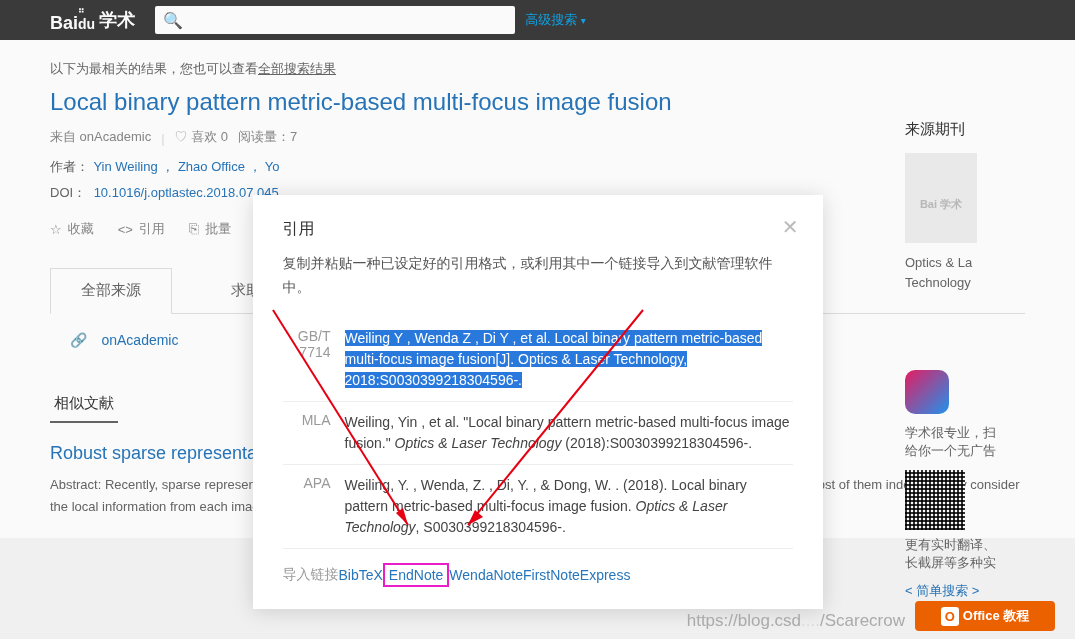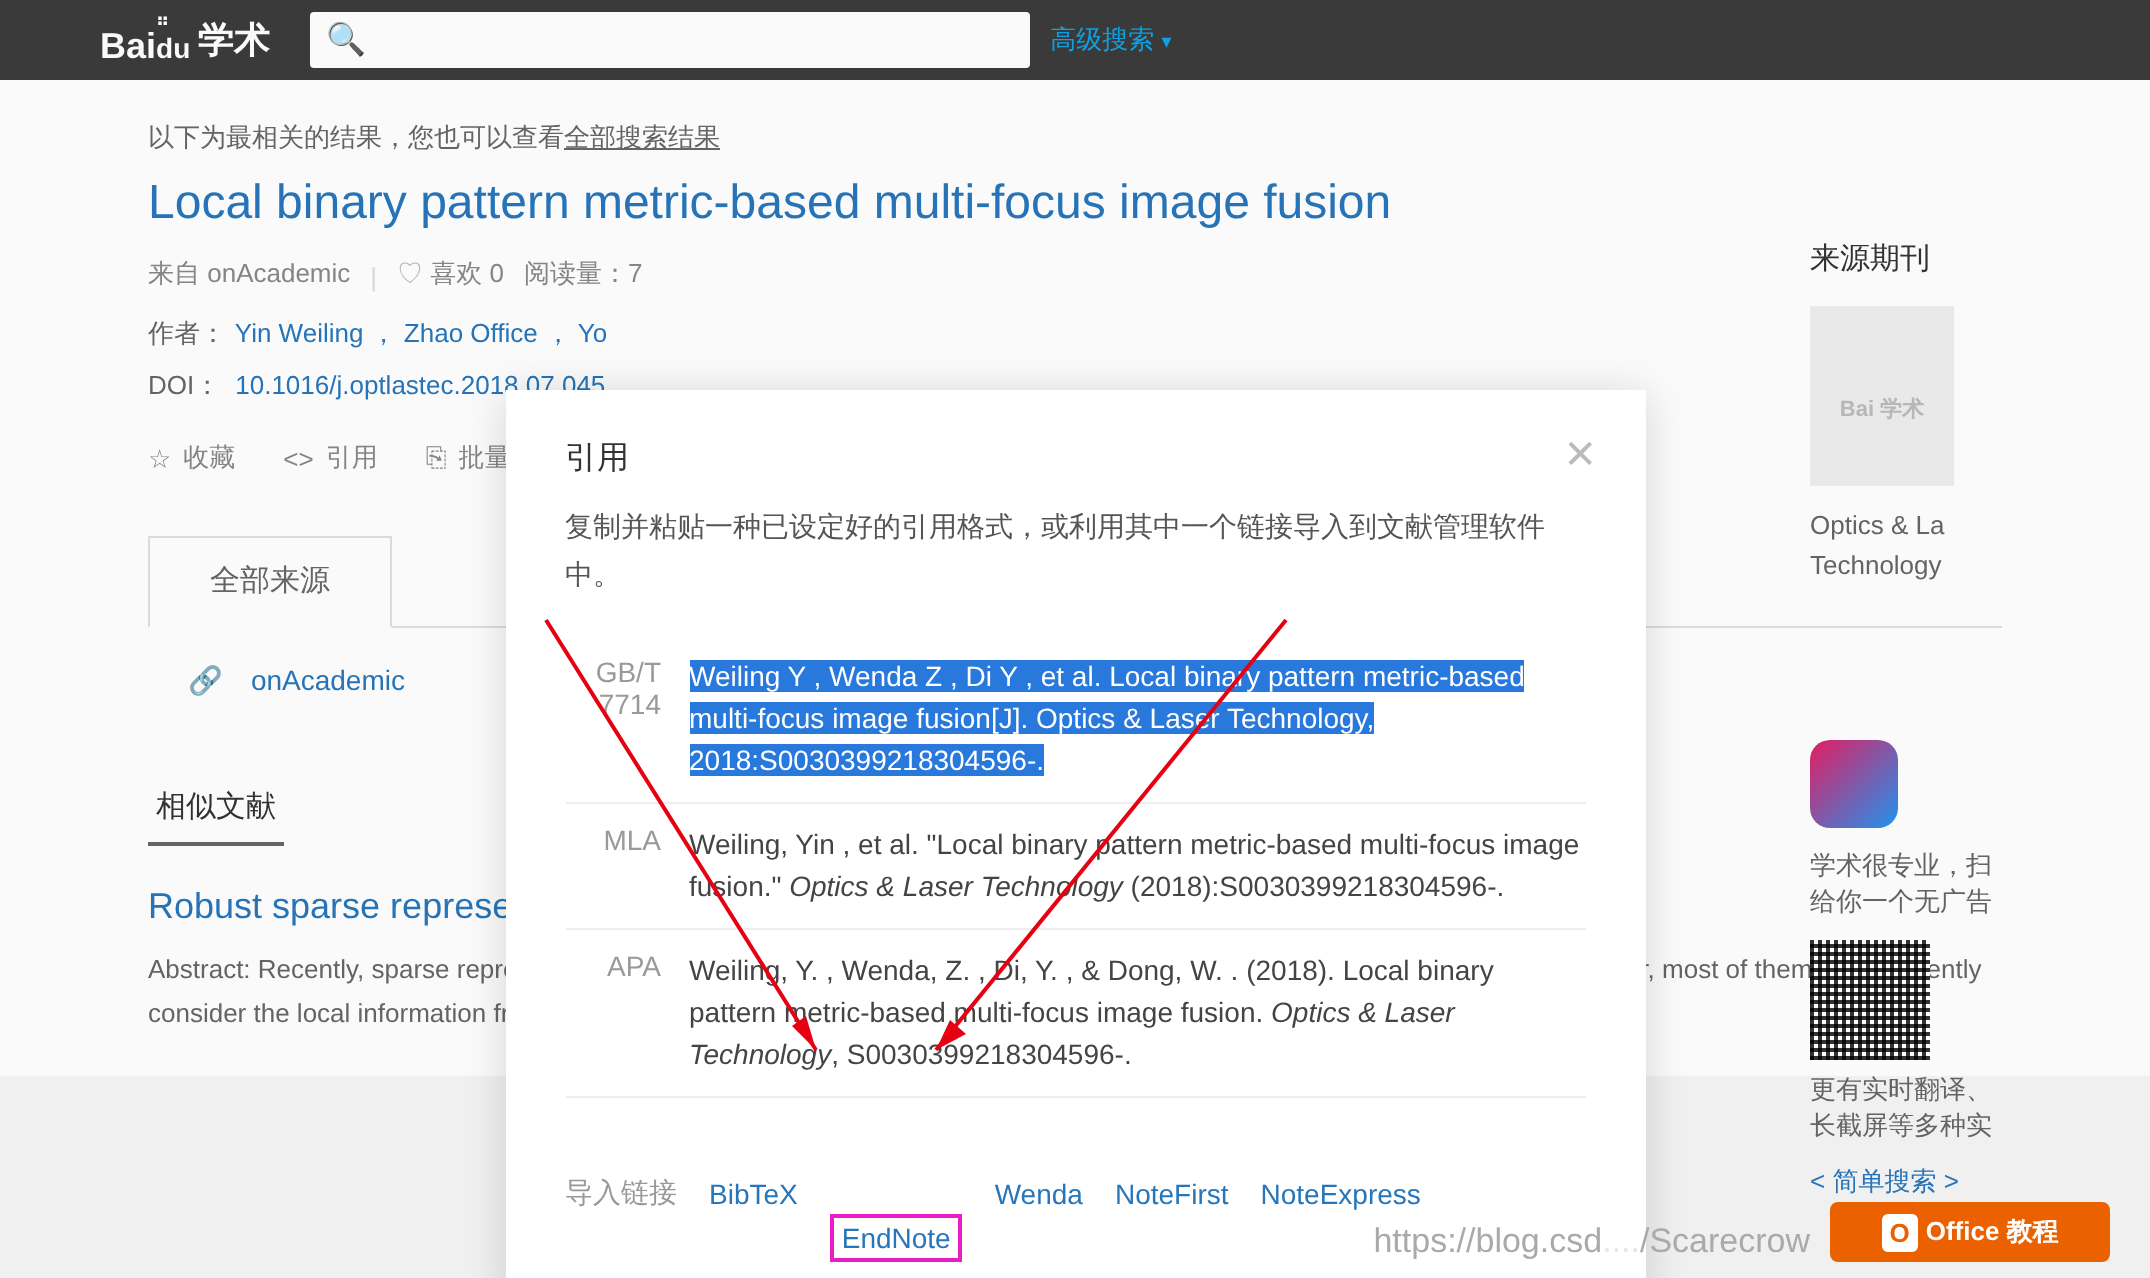--- a/index.html
+++ b/index.html
@@ -7,21 +7,21 @@
     
     .topbar { background: #3c3c3c; height: 40px; display: flex; align-items: center; padding: 0 50px; }
     .logo { color: #fff; font-size: 18px; font-weight: bold; display: flex; align-items: center; margin-right: 20px; }
     .logo-baidu { position: relative; padding-top: 6px; }
     .paw { position: absolute; top: -2px; left: 28px; font-size: 9px; }
     .searchbar { background: #fff; height: 28px; width: 360px; border-radius: 2px; display: flex; align-items: center; padding: 0 8px; }
     .search-icon { color: #999; font-size: 16px; }
     .adv-search { color: #0ea5e9; font-size: 13px; margin-left: 10px; }
     .chev { font-size: 10px; }
     
-    .page { background: #fff; margin: 0; padding: 20px 74px; position: relative; }
+    .page { background: #fff; margin: 0; padding: 20px 50px; position: relative; }
     .result-hint { color: #666; font-size: 13px; margin-bottom: 10px; }
     .result-hint a { color: #666; text-decoration: underline; }
     
     h1.title { color: #2776bb; font-size: 24px; font-weight: 500; margin-bottom: 12px; }
     .meta { color: #888; font-size: 13px; margin-bottom: 12px; display: flex; gap: 10px; align-items: flex-end; }
     .meta .sep { color: #ddd; }
     .heart { color: #bbb; }
     
     .detail-row { font-size: 13px; color: #666; margin-bottom: 8px; }
     .detail-row .label { display: inline-block; width: 40px; }
@@ -57,24 +57,24 @@
     .modal { width: 570px; background: #fff; box-shadow: 0 2px 20px rgba(0,0,0,0.15); padding: 24px 30px 22px 30px; position: relative; }
     .modal-close { position: absolute; top: 20px; right: 24px; color: #bbb; font-size: 20px; cursor: pointer; }
     .modal h3 { font-size: 16px; color: #333; font-weight: normal; margin-bottom: 12px; }
     .modal-hint { font-size: 14px; color: #555; line-height: 1.7; margin-bottom: 18px; }
     .cite-row { display: flex; gap: 14px; padding: 10px 0; font-size: 14px; border-bottom: 1px solid #eee; }
     .cite-row:last-of-type { border-bottom: none; }
     .cite-label { width: 48px; text-align: right; color: #999; flex-shrink: 0; }
     .cite-body { flex: 1; color: #444; line-height: 1.5; }
     .cite-body em { font-style: italic; }
     .highlighted { background: #2879db; color: #fff; }
-    .export-row { display: flex; gap: 16px; align-items: center; font-size: 14px; margin-top: 14px; }
+    .export-row { display: flex; gap: 0; align-items: center; font-size: 14px; margin-top: 14px; }
     .export-label { color: #999; }
     .export-row a { color: #2776bb; text-decoration: none; }
-    .boxed { border: 2px solid #e91ec8; padding: 2px 4px; margin-top: 44px; }
+    .boxed { border: 2px solid #e91ec8; padding: 2px 4px; }
     
     .arrow { position: absolute; pointer-events: none; }
     .arrow-left { top: 300px; left: 380px; }
     .arrow-right { top: 300px; left: 600px; }
     
     .watermark { position: absolute; bottom: 8px; right: 170px; color: #aaa; font-size: 17px; }
     .office-logo { position: absolute; bottom: 8px; right: 20px; width: 140px; height: 30px; background: #eb6100; border-radius: 4px; color: #fff; font-size: 13px; display: flex; align-items: center; justify-content: center; font-weight: bold; }
   </style>
 </head>
 <body>

